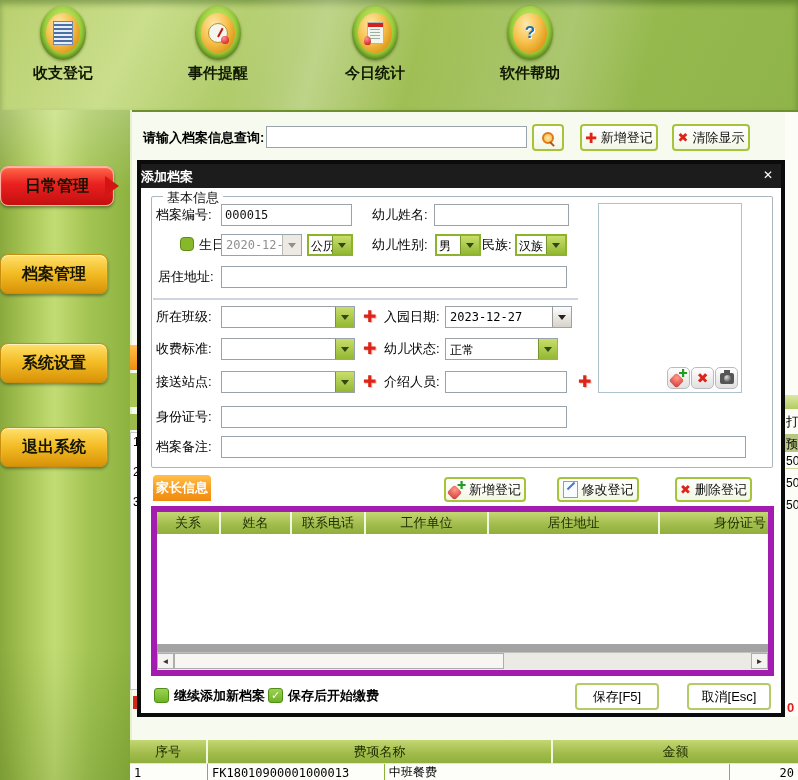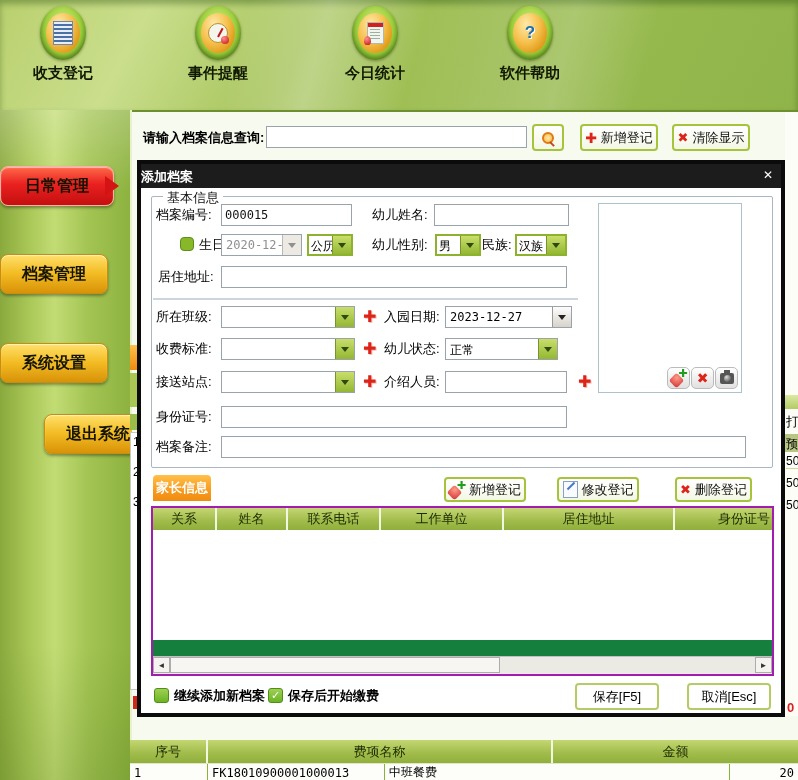--- a/index.html
+++ b/index.html
@@ -94,21 +94,21 @@
   .photo{position:absolute;left:457px;top:39px;width:144px;height:190px;border:1px solid #aec2cc;box-sizing:border-box;background:#fff;}
   .pbtn{position:absolute;bottom:3px;width:21px;height:20px;border:1px solid #bbb;border-radius:5px;
     background:linear-gradient(#ffffff,#e0e0e0);display:flex;align-items:center;justify-content:center;cursor:pointer;}
   .ico-cam{position:relative;width:14px;height:11px;background:#555;border-radius:2px;}
   .ico-cam::before{content:"";position:absolute;left:4px;top:-3px;width:6px;height:3px;background:#555;}
   .ico-cam::after{content:"";position:absolute;left:4px;top:2px;width:7px;height:7px;border-radius:50%;background:radial-gradient(circle at 35% 30%,#ddd,#333);}
   .tab-orange{position:absolute;left:12px;top:311px;width:58px;height:26px;border-radius:4px 4px 0 0;
     background:linear-gradient(#ffc04a,#f79a1e 60%,#ef8c10);color:#fff;font-size:13px;font-weight:bold;
     display:flex;align-items:center;justify-content:center;cursor:pointer;}
   .panel{position:absolute;left:10px;top:342px;width:623px;height:170px;box-sizing:border-box;
-    border:2px solid #a21caf;background:#15803d;}
+    border:6px solid #a21caf;background:#a3a3a3;}
   .ghead{display:flex;height:22px;background:linear-gradient(#c4d672,#a0bb4a 60%,#90af3c);}
   .ghead .c{box-sizing:border-box;border-right:2px solid #f2f7e2;font-size:13px;color:#1d2c00;
     display:flex;align-items:center;justify-content:center;white-space:nowrap;overflow:hidden;cursor:pointer;}
   .hscroll{position:absolute;left:0;bottom:0;width:100%;height:17px;background:#eceae4;border-top:1px solid #c0c0c0;}
   .sarrow{position:absolute;top:0;width:17px;height:16px;background:#f4f3ef;border:1px solid #adadad;box-sizing:border-box;
     display:flex;align-items:center;justify-content:center;font-size:8px;color:#333;cursor:pointer;}
   .sthumb{position:absolute;left:17px;top:0;width:330px;height:16px;background:#f7f6f2;border:1px solid #adadad;box-sizing:border-box;cursor:pointer;}
   .chk{position:absolute;width:15px;height:15px;border-radius:3px;background:linear-gradient(#9ed054,#6cb422);
     border:1px solid #4e8f18;box-sizing:border-box;color:#fff;font-size:11px;font-weight:bold;text-align:center;line-height:13px;cursor:pointer;}
   .btn-big{position:absolute;width:84px;height:27px;background:#fff;border:2px solid #b5cc66;border-radius:4px;
@@ -183,21 +183,21 @@
   <div class="sidebar">
     <div class="nav red" style="top:56px;">
       <span>日常管理</span>
     </div>
     <div class="nav gold" style="top:144px;">
       <span>档案管理</span>
     </div>
     <div class="nav gold" style="top:233px;">
       <span>系统设置</span>
     </div>
-    <div class="nav gold" style="top:304px;margin-left:44px;">
+    <div class="nav gold" style="top:317px;">
       <span>退出系统</span>
     </div>
   </div>
 
   <div class="content-bg"></div>
 
   <div class="lbl b" style="left:143px;top:128px;">请输入档案信息查询:</div>
   <input class="inp" style="left: 266px; top: 126px; width: 261px;" value="">
   <div class="btn-g" style="left:532px;top:124px;width:32px;height:27px;">
     <span class="ico-mag">
@@ -365,21 +365,21 @@
     </div>
     <div class="btn-g" style="left:534px;top:313px;width:77px;height:25px;">
       <span class="ico-x">✖</span>
       <span>删除登记</span>
     </div>
 
     <div class="panel">
       <div class="ghead">
         <div class="c" style="width:64px;">关系</div>
         <div class="c" style="width:71px;text-align:right;">姓名</div>
-        <div class="c" style="width:93px;">联系电话</div>
+        <div class="c" style="width:74px;">联系电话</div>
         <div class="c" style="width:123px;">工作单位</div>
         <div class="c" style="width:171px;">居住地址</div>
         <div class="c" style="flex:1;justify-content:flex-end;padding-right:2px;border-right:none;">身份证号</div>
       </div>
       <div style="height:110px;background:#fff;"></div>
       <div class="hscroll">
         <div class="sarrow" style="left:0;">◄</div>
         <div class="sthumb"></div>
         <div class="sarrow" style="right:0;">►</div>
       </div>

